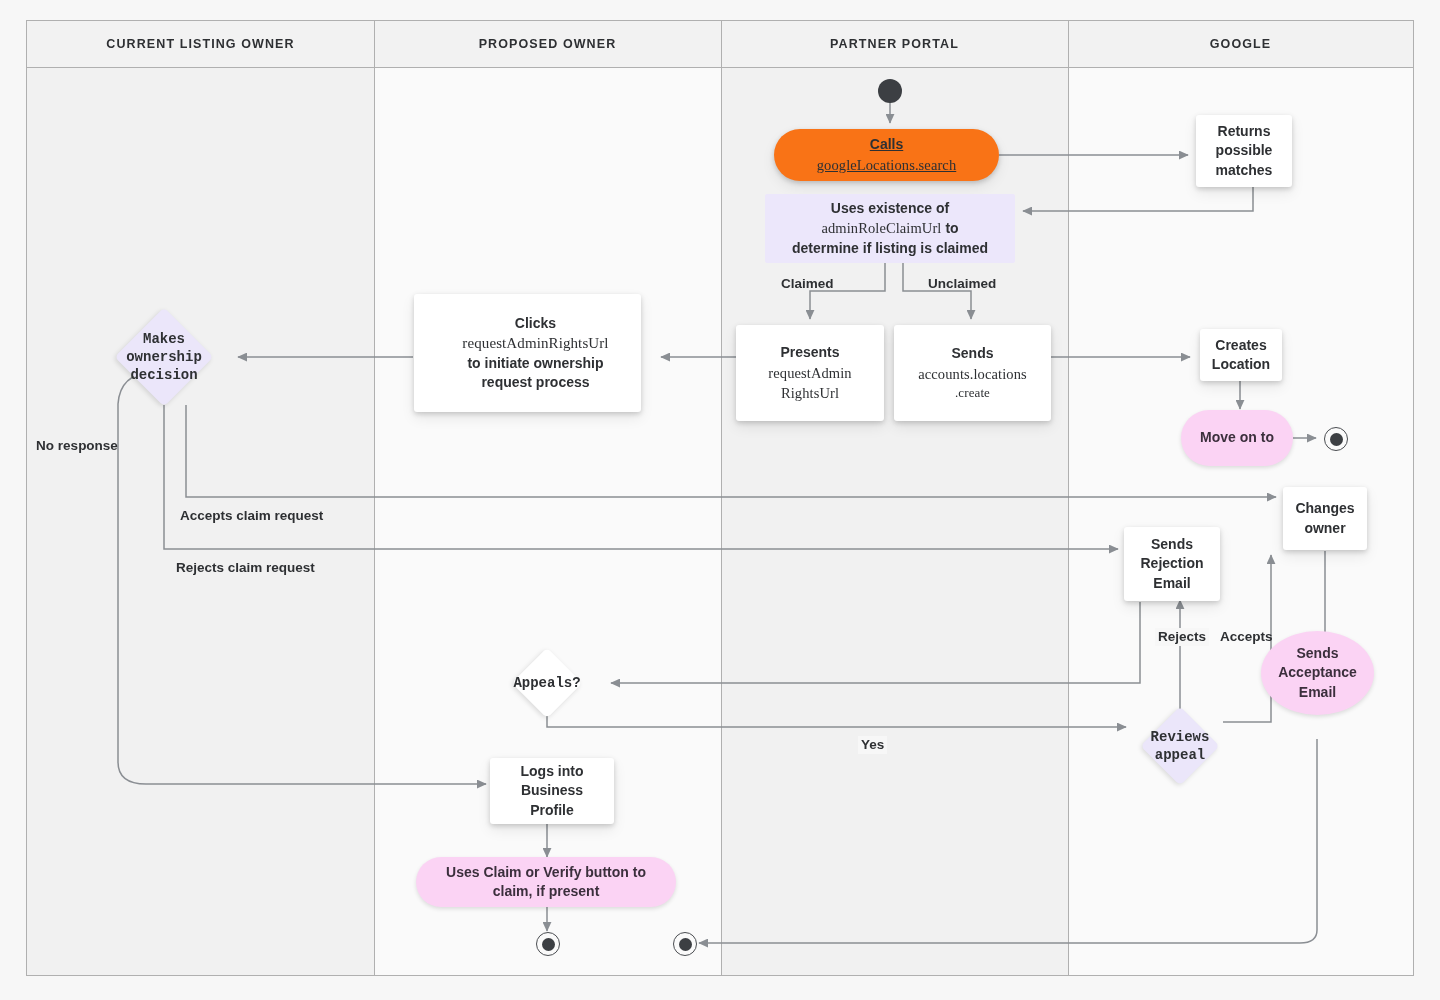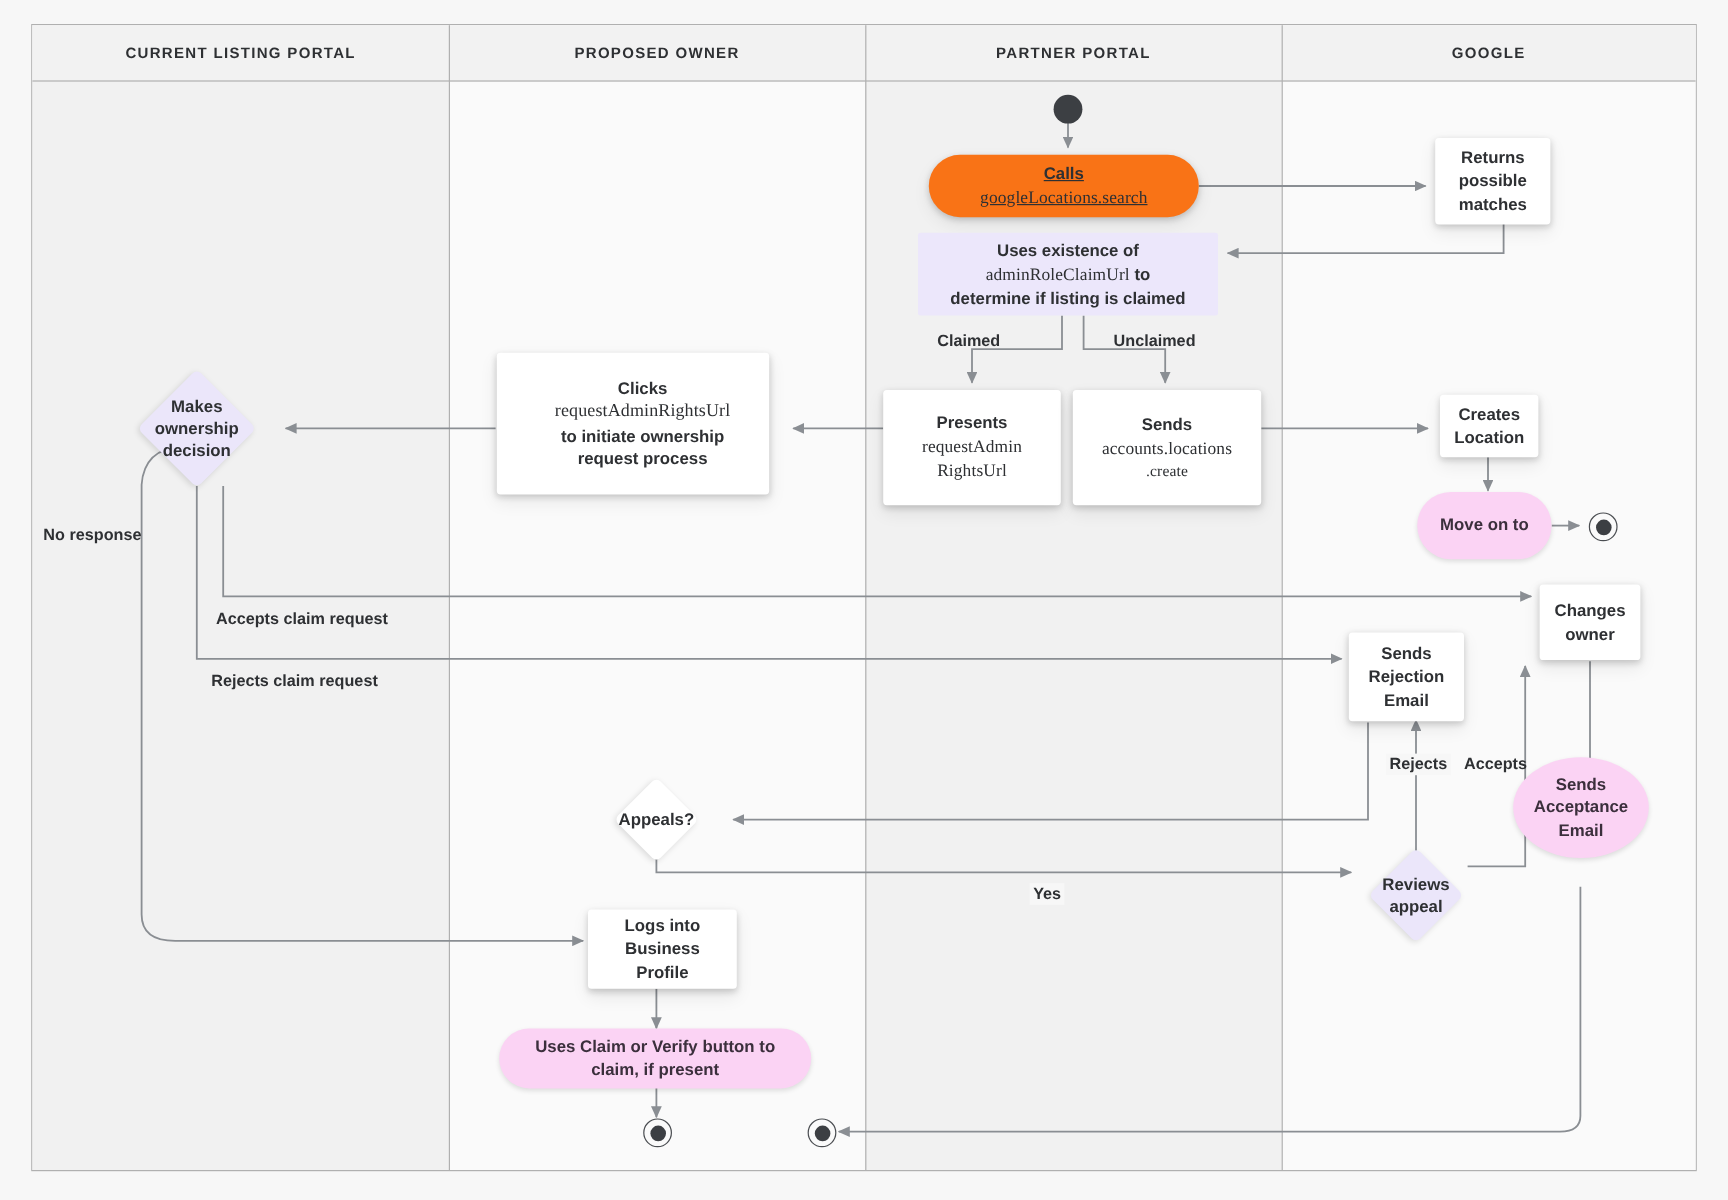--- a/index.html
+++ b/index.html
@@ -57,21 +57,21 @@
   .diamond{position:absolute;}
   .diamond .face{
     position:absolute;left:0;top:0;width:100%;height:100%;
     transform:rotate(45deg);border-radius:5px;
   }
   .diamond .face.lav{background:#ebe6fa;box-shadow:0 2px 5px rgba(0,0,0,.13);}
   .diamond .face.white{background:#ffffff;box-shadow:0 2px 5px rgba(0,0,0,.13);}
   .diamond .dlabel{
     position:absolute;left:50%;top:50%;transform:translate(-50%,-50%);
     width:150%;text-align:center;font-size:14px;font-weight:700;
-    color:#2e3033;line-height:1.3;
+    color:#2e3033;line-height:1.3;font-family:Liberation Mono, monospace;
   }
 
   
   .dot-start{position:absolute;width:24px;height:24px;border-radius:50%;background:#3c3f43;}
   .dot-end{position:absolute;width:22px;height:22px;border-radius:50%;
     border:1.6px solid #4a4d51;background:#fafafa;
     display:flex;align-items:center;justify-content:center;}
   .dot-end i{display:block;width:13px;height:13px;border-radius:50%;background:#3c3f43;}
 
   
@@ -93,21 +93,21 @@
     <div class="lane-col shaded" style="left:694px;width:347px;"></div>
     <div class="lane-col plain" style="left:1041px;width:345px;"></div>
 
     <div class="lane-header-row"></div>
 
     <div class="lane-vline" style="left:347px;"></div>
     <div class="lane-vline" style="left:694px;"></div>
     <div class="lane-vline" style="left:1041px;"></div>
 
     <div class="lane-header" style="left:0;width:347px;">
-      <span>CURRENT LISTING PORTAL</span>
+      <span>CURRENT LISTING OWNER</span>
     </div>
     <div class="lane-header" style="left:347px;width:347px;">
       <span>PROPOSED OWNER</span>
     </div>
     <div class="lane-header" style="left:694px;width:347px;">
       <span>PARTNER PORTAL</span>
     </div>
     <div class="lane-header" style="left:1041px;width:345px;">
       <span>GOOGLE</span>
     </div>

